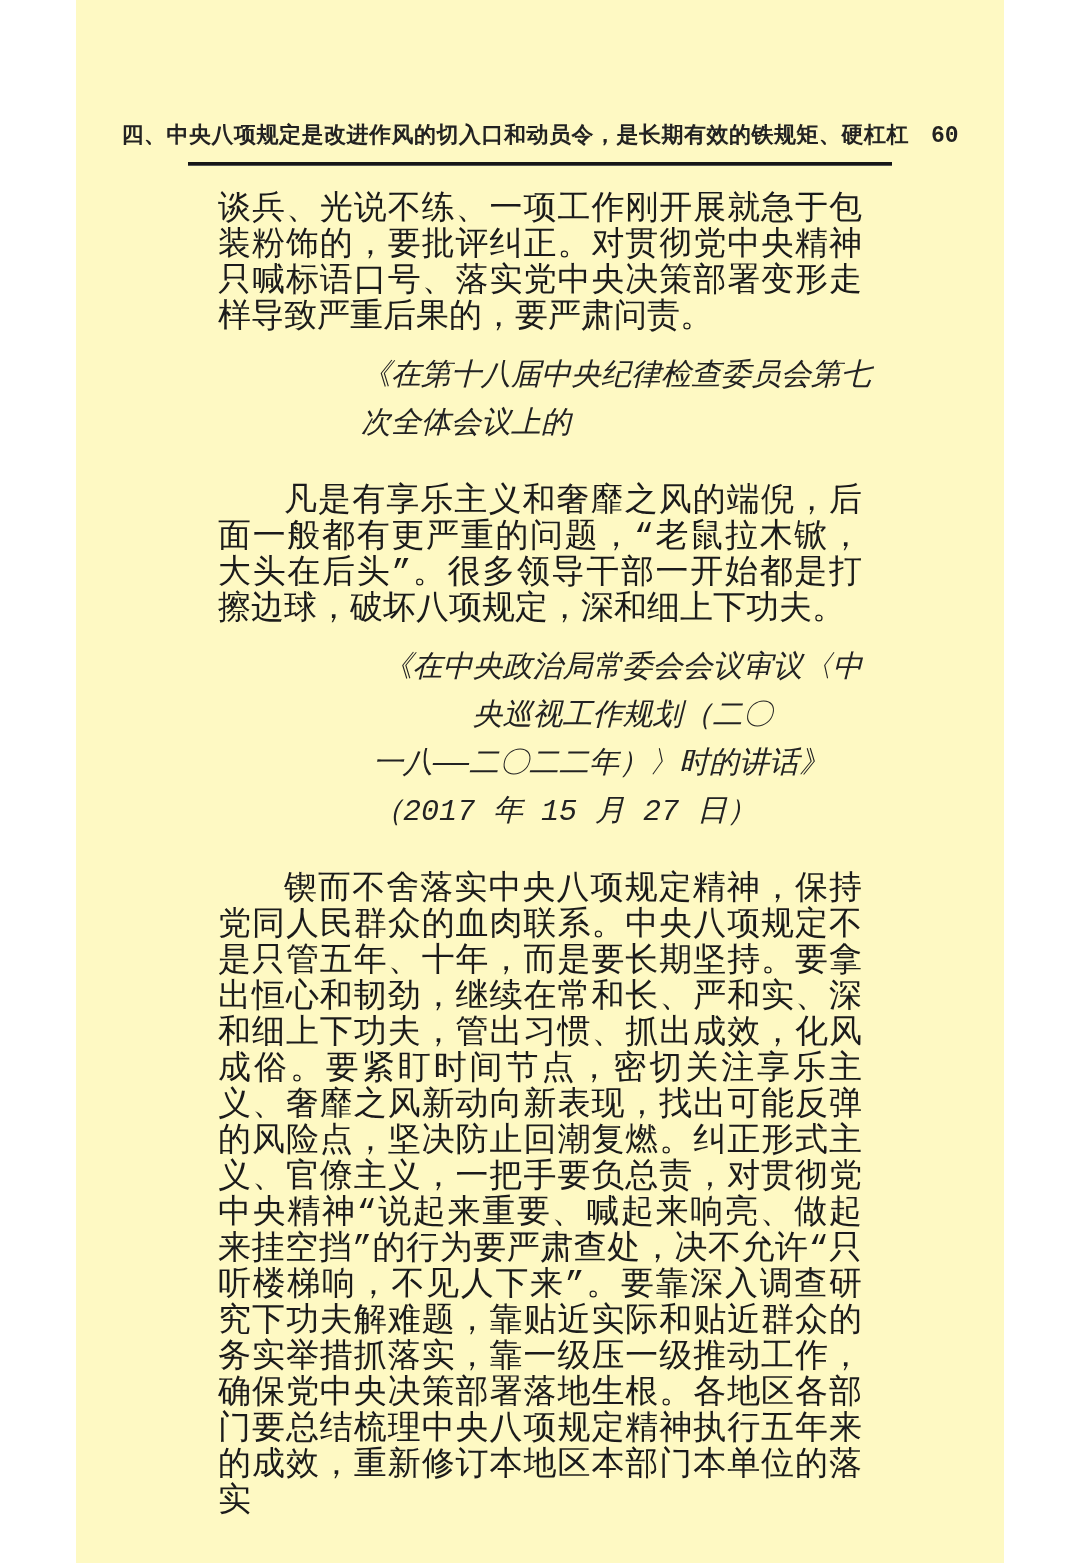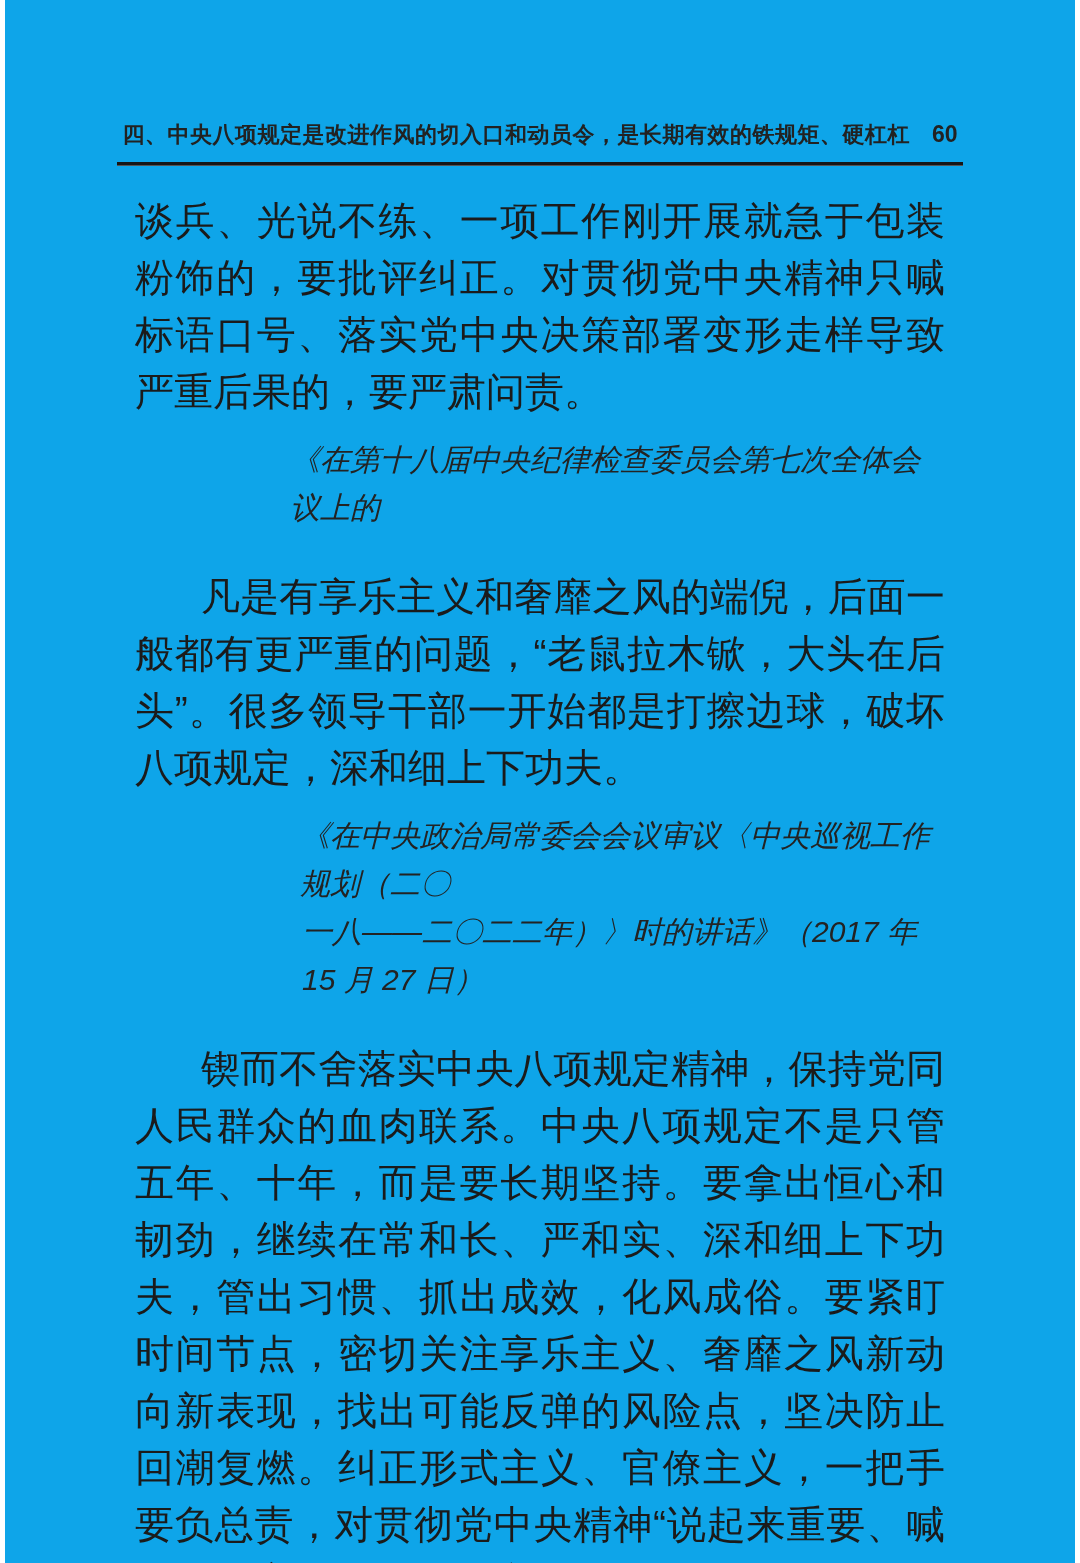--- a/index.html
+++ b/index.html
@@ -2,28 +2,28 @@
 <html><head>
 <meta charset="utf-8">
 <style>
   html, body {
     margin: 0;
     padding: 0;
     background: #ffffff;
   }
   .page {
     position: relative;
-    width: 1070px;
+    width: 928px;
     height: 1563px;
     margin: 0 auto;
-    background: #0ea5e9;
+    background: #fef9c3;
     box-sizing: border-box;
     padding-top: 120px;
     overflow: hidden;
-    font-family: Liberation Sans, sans-serif;
+    font-family: Liberation Mono, monospace;
     color: #1c1c1c;
   }
   .header-row {
     display: flex;
     justify-content: center;
     align-items: baseline;
     gap: 22px;
     padding: 0 118px;
     white-space: nowrap;
   }
@@ -41,44 +41,44 @@
   .header-rule {
     height: 3px;
     background: #161616;
     margin: 12px 112px 26px 112px;
     border-bottom: 1px solid #555;
   }
   .content {
     padding: 0 130px;
   }
   .body-para {
-    margin: 0;
-    font-size: 39px;
-    line-height: 57px;
+    margin: 12px;
+    font-size: 33px;
+    line-height: 36px;
     text-align: justify;
     text-justify: inter-character;
     color: #1b1b1b;
     font-weight: 500;
   }
   .indent2 {
     text-indent: 66px;
   }
   .citation {
     margin: 16px 0 36px 0;
     font-size: 30px;
     line-height: 48px;
     font-style: italic;
     color: #232323;
   }
   .cline {
     display: block;
   }
   .pad155 { padding-left: 155px; }
   .pad185 { padding-left: 185px; }
-  .pad165 { padding-left: 165px; }
+  .pad165 { padding-left: 165px; text-align: center; }
   .pad167 { padding-left: 167px; }
 </style>
 </head>
 <body>
 
 <div class="page">
 
   <div class="header-row">
     <span class="header-title">四、中央八项规定是改进作风的切入口和动员令，是长期有效的铁规矩、硬杠杠</span>
     <span class="header-page-num">60</span>

